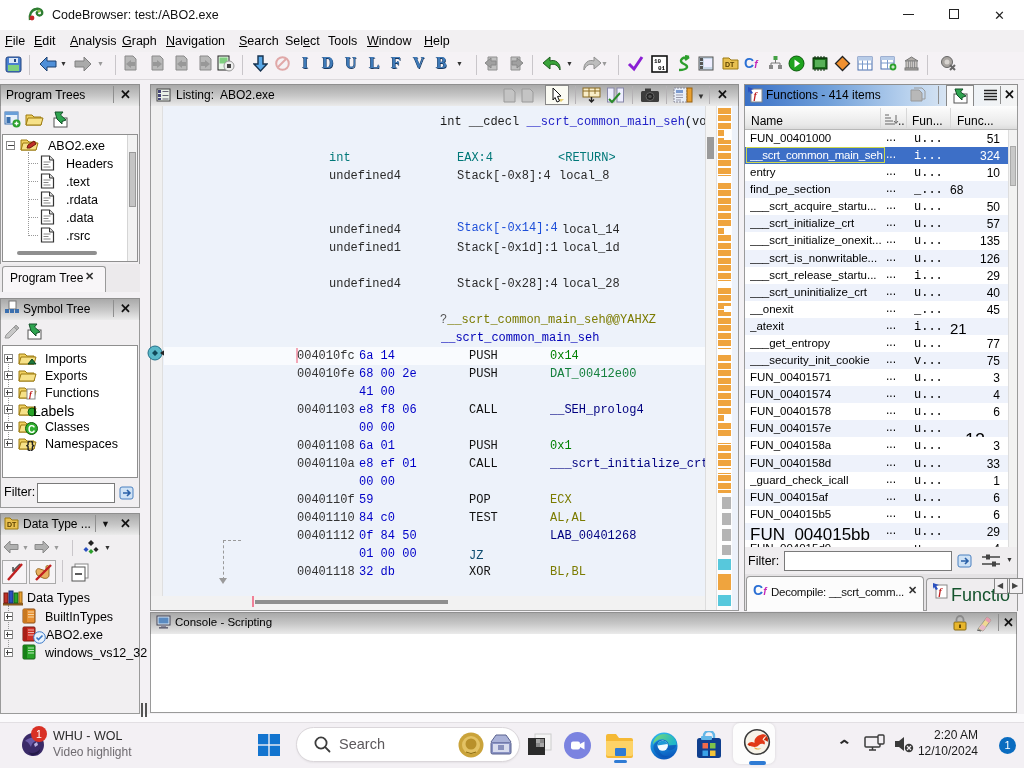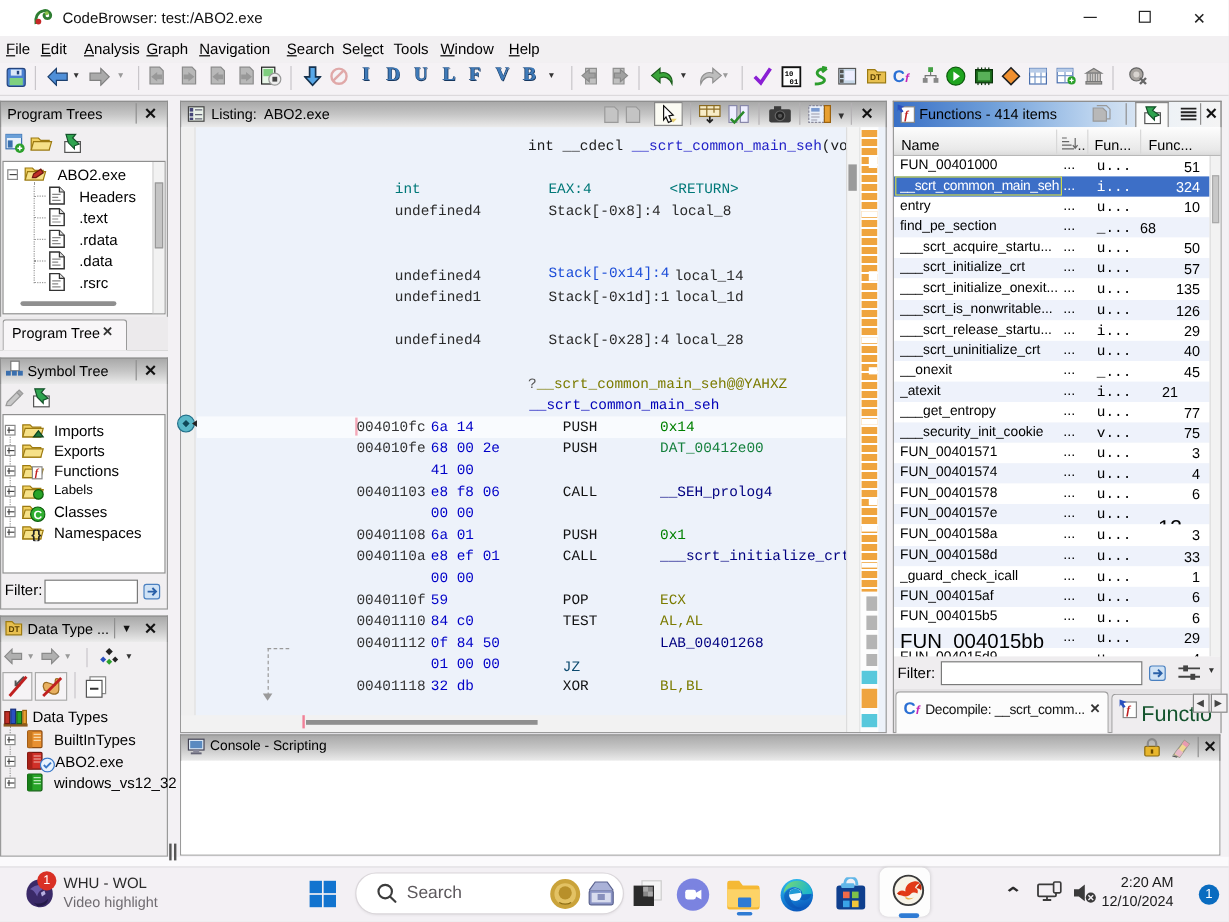--- a/index.html
+++ b/index.html
@@ -308,21 +308,21 @@
   </svg>
 <div class="trow" style="left:45px;top:386px;font-size:12.5px">Functions</div>
 <div class="abs" style="left:4px;top:405px;width:9px;height:9px;background:#fff;border:1px solid #888"></div>
 <div class="abs" style="left:5.5px;top:409px;width:6px;height:1px;background:#444"></div>
 <div class="abs" style="left:7px;top:407px;width:1px;height:5px;background:#444"></div>
 <svg class="abs" style="left:18px;top:402px" width="19" height="15" viewBox="0 0 19 15">
     <path d="M1 3 H7 L9 5 H16 V13 H1 Z" fill="#f0d060" stroke="#9c7a10"></path>
     <path d="M3 6 H18 L16 13 H1 Z" fill="#f6e188" stroke="#9c7a10"></path>
     <circle cx="14" cy="10" r="4" fill="#28a428" stroke="#0c5c0c"></circle>
   </svg>
-<div class="trow" style="left:45px;top:403px;font-size:11px">Labels</div>
+<div class="trow" style="left:33px;top:403px;font-size:14px">Labels</div>
 <div class="abs" style="left:4px;top:422px;width:9px;height:9px;background:#fff;border:1px solid #888"></div>
 <div class="abs" style="left:5.5px;top:426px;width:6px;height:1px;background:#444"></div>
 <div class="abs" style="left:7px;top:424px;width:1px;height:5px;background:#444"></div>
 <svg class="abs" style="left:18px;top:419px" width="20" height="16" viewBox="0 0 20 16">
     <path d="M1 3 H7 L9 5 H16 V13 H1 Z" fill="#f0d060" stroke="#9c7a10"></path>
     <path d="M3 6 H18 L16 13 H1 Z" fill="#f6e188" stroke="#9c7a10"></path>
     <circle cx="13.5" cy="9.5" r="6" fill="#30b030" stroke="#0c5c0c"></circle>
     <text x="10" y="13.5" font-size="10" font-weight="bold" fill="#fff">C</text>
   </svg>
 <div class="trow" style="left:45px;top:420px;font-size:12.5px">Classes</div>
@@ -664,21 +664,21 @@
 <div class="abs" style="left:950px;top:286px;width:50px;text-align:right;font-size:12px;color:#000">40</div>
 <div class="abs" style="left:745px;top:301px;width:263px;height:17px;background:#ffffff"></div>
 <div class="abs" style="left:750px;top:303px;width:134px;overflow:hidden;font-size:11.5px;color:#000;white-space:nowrap">__onexit</div>
 <div class="abs" style="left:886px;top:301px;font-size:12px;color:#000">...</div>
 <div class="abs" style="left:914px;top:303px;font-size:12px;font-family:'Liberation Mono',monospace;color:#000">_...</div>
 <div class="abs" style="left:950px;top:303px;width:50px;text-align:right;font-size:12px;color:#000">45</div>
 <div class="abs" style="left:745px;top:318px;width:263px;height:17px;background:#eef2fb"></div>
 <div class="abs" style="left:750px;top:320px;width:134px;overflow:hidden;font-size:11.5px;color:#000;white-space:nowrap">_atexit</div>
 <div class="abs" style="left:886px;top:318px;font-size:12px;color:#000">...</div>
 <div class="abs" style="left:914px;top:320px;font-size:12px;font-family:'Liberation Mono',monospace;color:#000">i...</div>
-<div class="abs" style="left:950px;top:320px;width:50px;text-align:center;font-size:12px;color:#000">21</div>
+<div class="abs" style="left:950px;top:320px;width:50px;text-align:left;font-size:15px;color:#000">21</div>
 <div class="abs" style="left:745px;top:335px;width:263px;height:17px;background:#ffffff"></div>
 <div class="abs" style="left:750px;top:337px;width:134px;overflow:hidden;font-size:11.5px;color:#000;white-space:nowrap">___get_entropy</div>
 <div class="abs" style="left:886px;top:335px;font-size:12px;color:#000">...</div>
 <div class="abs" style="left:914px;top:337px;font-size:12px;font-family:'Liberation Mono',monospace;color:#000">u...</div>
 <div class="abs" style="left:950px;top:337px;width:50px;text-align:right;font-size:12px;color:#000">77</div>
 <div class="abs" style="left:745px;top:352px;width:263px;height:17px;background:#eef2fb"></div>
 <div class="abs" style="left:750px;top:354px;width:134px;overflow:hidden;font-size:11.5px;color:#000;white-space:nowrap">___security_init_cookie</div>
 <div class="abs" style="left:886px;top:352px;font-size:12px;color:#000">...</div>
 <div class="abs" style="left:914px;top:354px;font-size:12px;font-family:'Liberation Mono',monospace;color:#000">v...</div>
 <div class="abs" style="left:950px;top:354px;width:50px;text-align:right;font-size:12px;color:#000">75</div>

